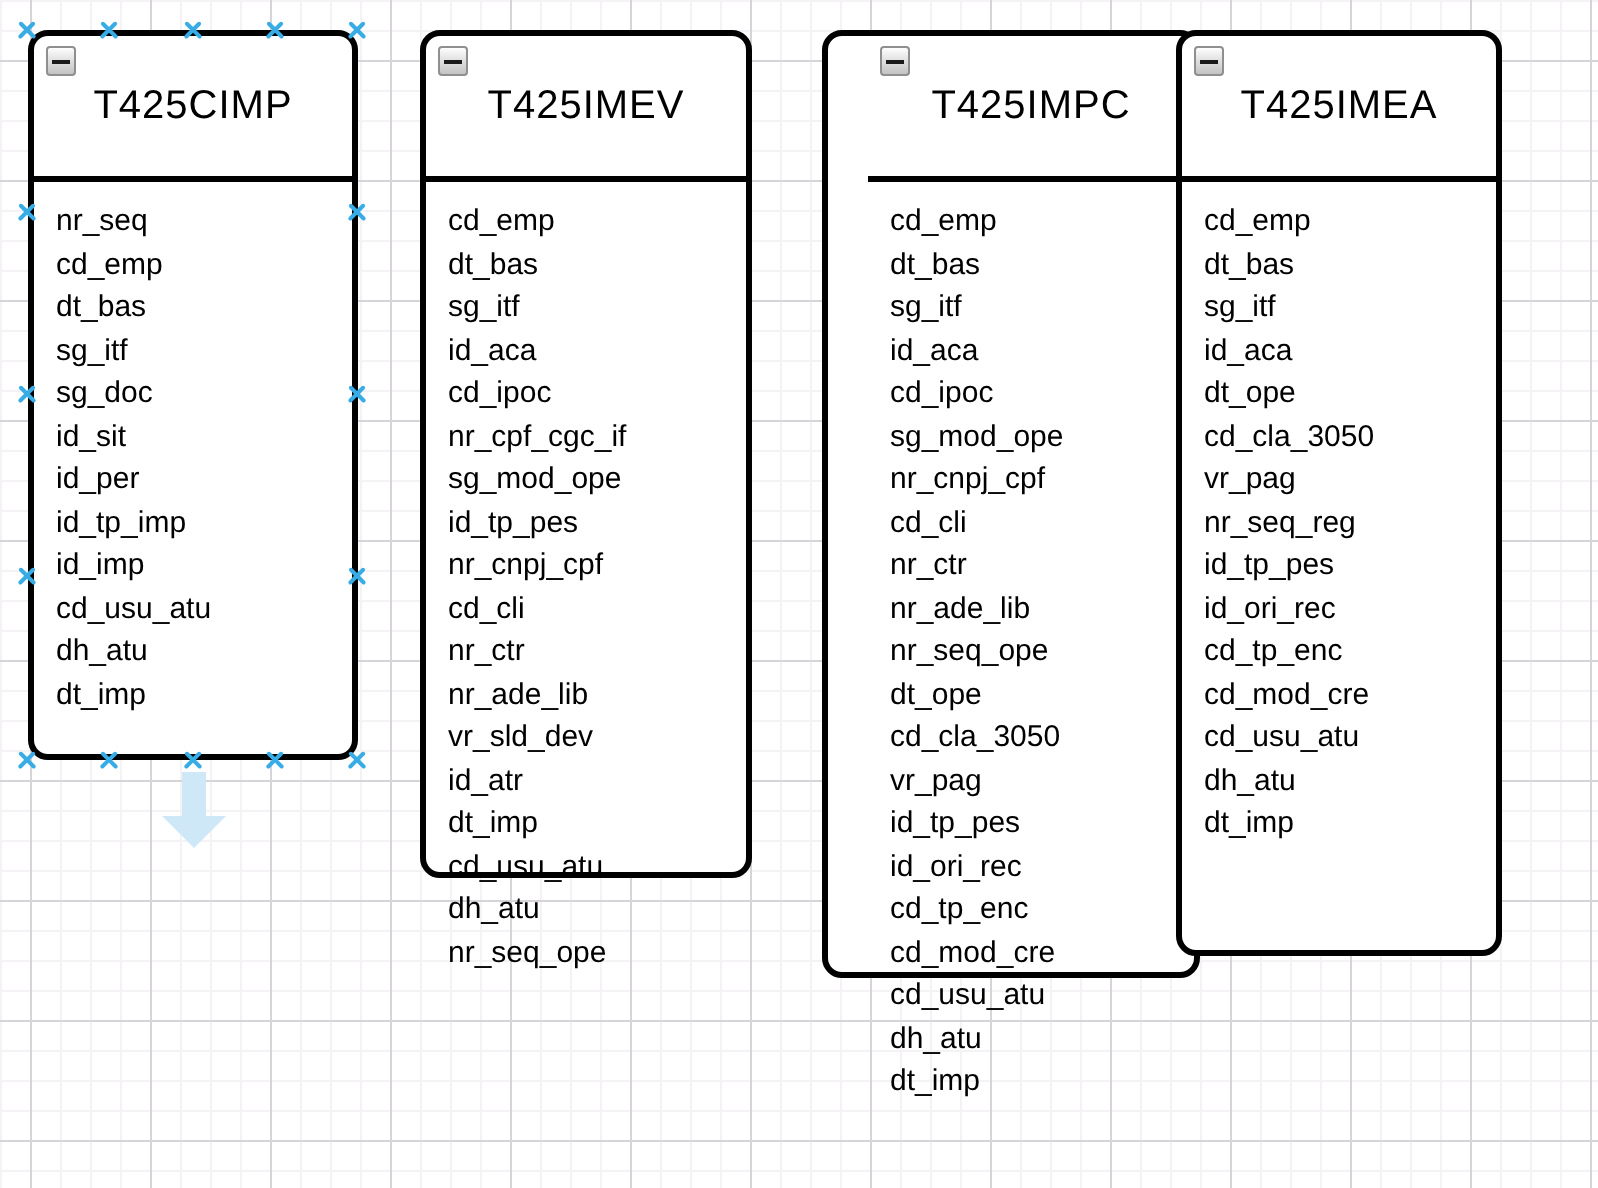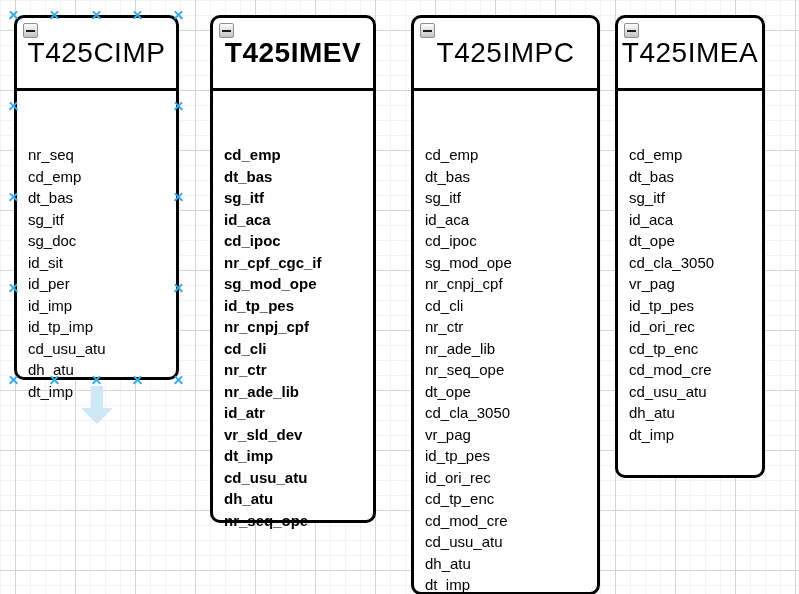--- a/index.html
+++ b/index.html
@@ -23,34 +23,33 @@
     border-radius:10px;
     box-sizing:border-box;
   }
   .etable .header{
     position:relative;
     height:70px;
     border-bottom:3px solid var(--table-border,#000);
     display:flex;align-items:center;justify-content:center;
   }
   .etable .title{
-    font-size:28px;color:#000;letter-spacing:.5px;
+    font-size:20px;color:#000;letter-spacing:.5px;
   }
   .collapse-btn{
     position:absolute;left:6px;top:5px;
     width:15px;height:15px;padding:0;
     background:linear-gradient(#fdfdfd,#dcdcdc 55%,#c3c3c3);
     border:1px solid #8f8f8f;border-radius:2px;
     box-sizing:border-box;cursor:pointer;
     display:flex;align-items:center;justify-content:center;
   }
   .minus-glyph{display:block;width:9px;height:2px;background:#1a1a1a;}
   .fields{
     padding:9px 4px 0 11px;
-    margin-top:44px;
   }
   .field{
     font-size:15px;line-height:21.5px;color:#000;white-space:nowrap;
   }
   
   .handle{
     position:absolute;width:11px;height:11px;margin:-6px 0 0 -6px;
     pointer-events:auto;
   }
   .handle::before,.handle::after{
@@ -84,22 +83,22 @@
         <div class="title">T425CIMP</div>
       </div>
       <div class="fields">
         <div class="field">nr_seq</div>
         <div class="field">cd_emp</div>
         <div class="field">dt_bas</div>
         <div class="field">sg_itf</div>
         <div class="field">sg_doc</div>
         <div class="field">id_sit</div>
         <div class="field">id_per</div>
+        <div class="field">id_tp_imp</div>
         <div class="field">id_imp</div>
-        <div class="field">id_tp_imp</div>
         <div class="field">cd_usu_atu</div>
         <div class="field">dh_atu</div>
         <div class="field">dt_imp</div>
       </div>
     </div>
     <span class="handle" style="left: 14px; top: 15px;"></span>
     <span class="handle" style="left: 14px; top: 380px;"></span>
     <span class="handle" style="left: 55.25px; top: 15px;"></span>
     <span class="handle" style="left: 55.25px; top: 380px;"></span>
     <span class="handle" style="left: 96.5px; top: 15px;"></span>
@@ -111,49 +110,49 @@
     <span class="handle" style="left: 14px; top: 106.25px;"></span>
     <span class="handle" style="left: 179px; top: 106.25px;"></span>
     <span class="handle" style="left: 14px; top: 197.5px;"></span>
     <span class="handle" style="left: 179px; top: 197.5px;"></span>
     <span class="handle" style="left: 14px; top: 288.75px;"></span>
     <span class="handle" style="left: 179px; top: 288.75px;"></span>
     <div class="down-arrow">
       <div class="stem"></div>
       <div class="head"></div>
     </div>
-    <div class="etable" style="left: 210px; top: 15px; width: 166px; height: 508px; font-weight: bold;">
+    <div class="etable" style="left: 210px; top: 15px; width: 166px; height: 424px;">
       <div class="header">
         <button class="collapse-btn">
           <span class="minus-glyph"></span>
         </button>
         <div class="title">T425IMEV</div>
       </div>
       <div class="fields">
         <div class="field">cd_emp</div>
         <div class="field">dt_bas</div>
         <div class="field">sg_itf</div>
         <div class="field">id_aca</div>
         <div class="field">cd_ipoc</div>
         <div class="field">nr_cpf_cgc_if</div>
         <div class="field">sg_mod_ope</div>
         <div class="field">id_tp_pes</div>
         <div class="field">nr_cnpj_cpf</div>
         <div class="field">cd_cli</div>
         <div class="field">nr_ctr</div>
         <div class="field">nr_ade_lib</div>
+        <div class="field">vr_sld_dev</div>
         <div class="field">id_atr</div>
-        <div class="field">vr_sld_dev</div>
         <div class="field">dt_imp</div>
         <div class="field">cd_usu_atu</div>
         <div class="field">dh_atu</div>
         <div class="field">nr_seq_ope</div>
       </div>
     </div>
-    <div class="etable" style="left: 411px; top: 15px; width: 189px; height: 580px;">
+    <div class="etable" style="left: 411px; top: 15px; width: 189px; height: 474px; padding-left: 20px;">
       <div class="header">
         <button class="collapse-btn">
           <span class="minus-glyph"></span>
         </button>
         <div class="title">T425IMPC</div>
       </div>
       <div class="fields">
         <div class="field">cd_emp</div>
         <div class="field">dt_bas</div>
         <div class="field">sg_itf</div>
@@ -170,35 +169,36 @@
         <div class="field">vr_pag</div>
         <div class="field">id_tp_pes</div>
         <div class="field">id_ori_rec</div>
         <div class="field">cd_tp_enc</div>
         <div class="field">cd_mod_cre</div>
         <div class="field">cd_usu_atu</div>
         <div class="field">dh_atu</div>
         <div class="field">dt_imp</div>
       </div>
     </div>
-    <div class="etable" style="left: 615px; top: 15px; width: 150px; height: 463px;">
+    <div class="etable" style="left: 588px; top: 15px; width: 163px; height: 463px;">
       <div class="header">
         <button class="collapse-btn">
           <span class="minus-glyph"></span>
         </button>
         <div class="title">T425IMEA</div>
       </div>
       <div class="fields">
         <div class="field">cd_emp</div>
         <div class="field">dt_bas</div>
         <div class="field">sg_itf</div>
         <div class="field">id_aca</div>
         <div class="field">dt_ope</div>
         <div class="field">cd_cla_3050</div>
         <div class="field">vr_pag</div>
+        <div class="field">nr_seq_reg</div>
         <div class="field">id_tp_pes</div>
         <div class="field">id_ori_rec</div>
         <div class="field">cd_tp_enc</div>
         <div class="field">cd_mod_cre</div>
         <div class="field">cd_usu_atu</div>
         <div class="field">dh_atu</div>
         <div class="field">dt_imp</div>
       </div>
     </div>
   </div>

